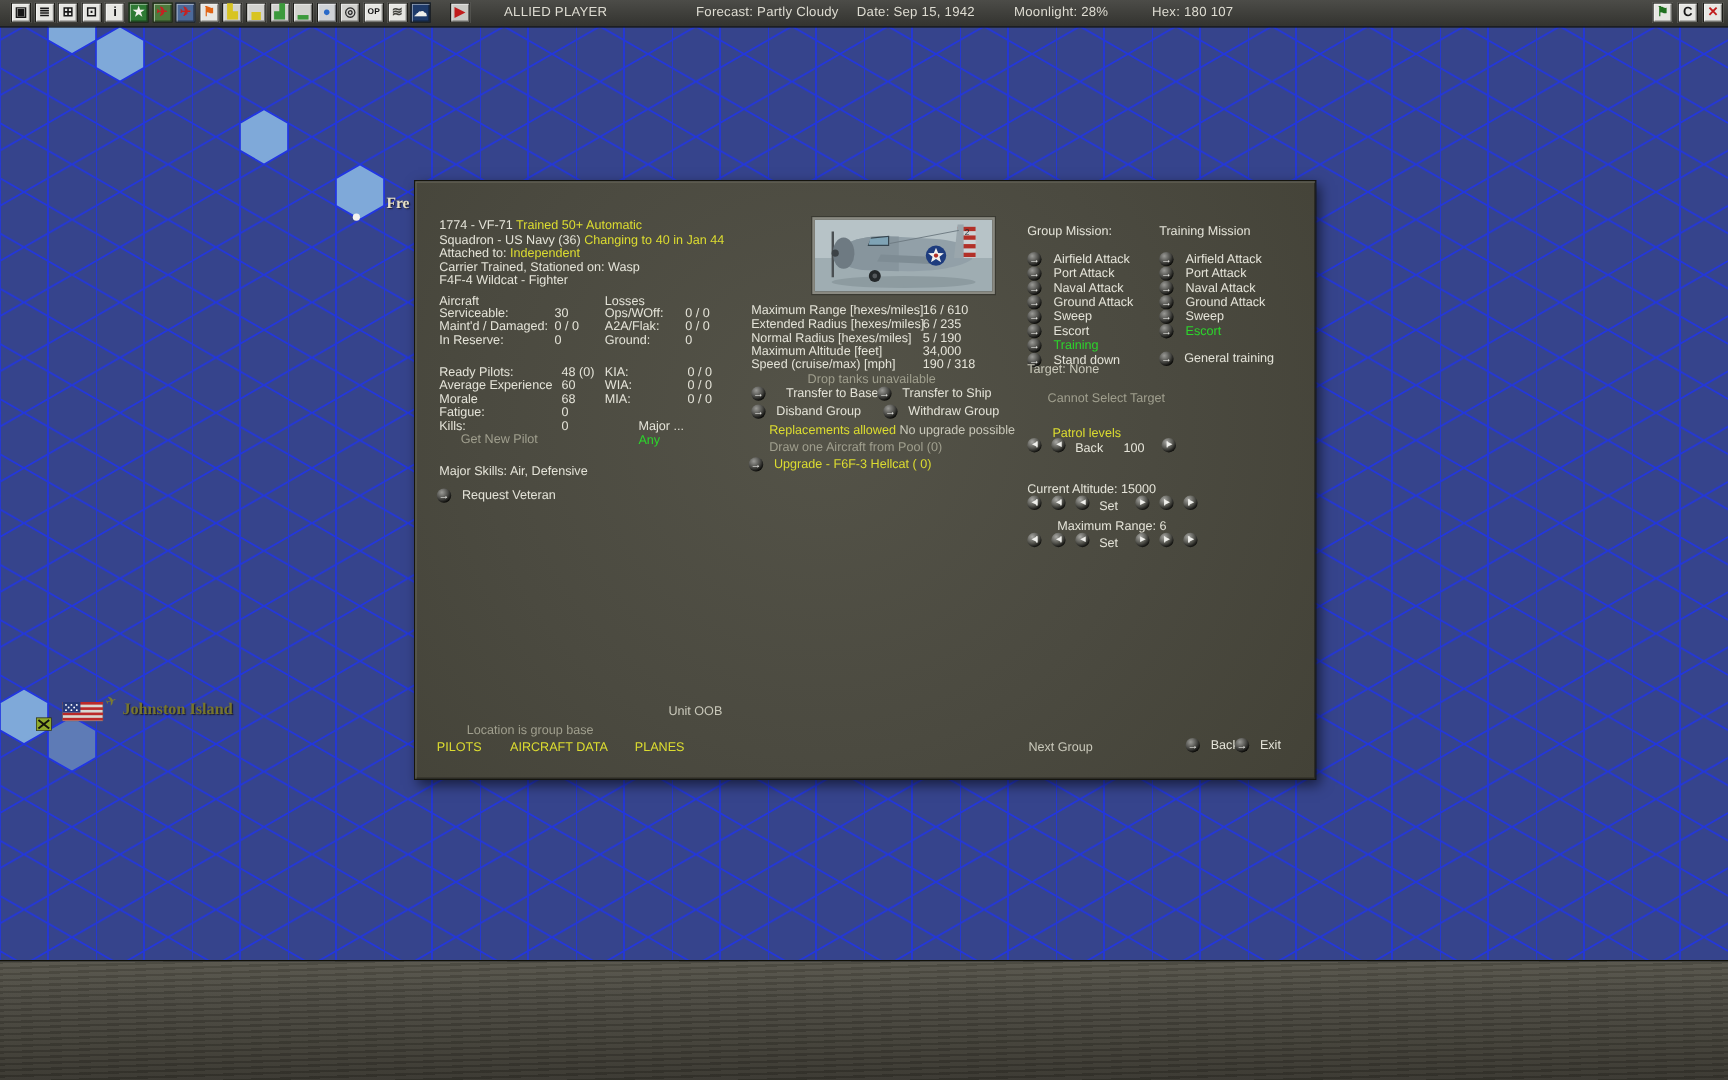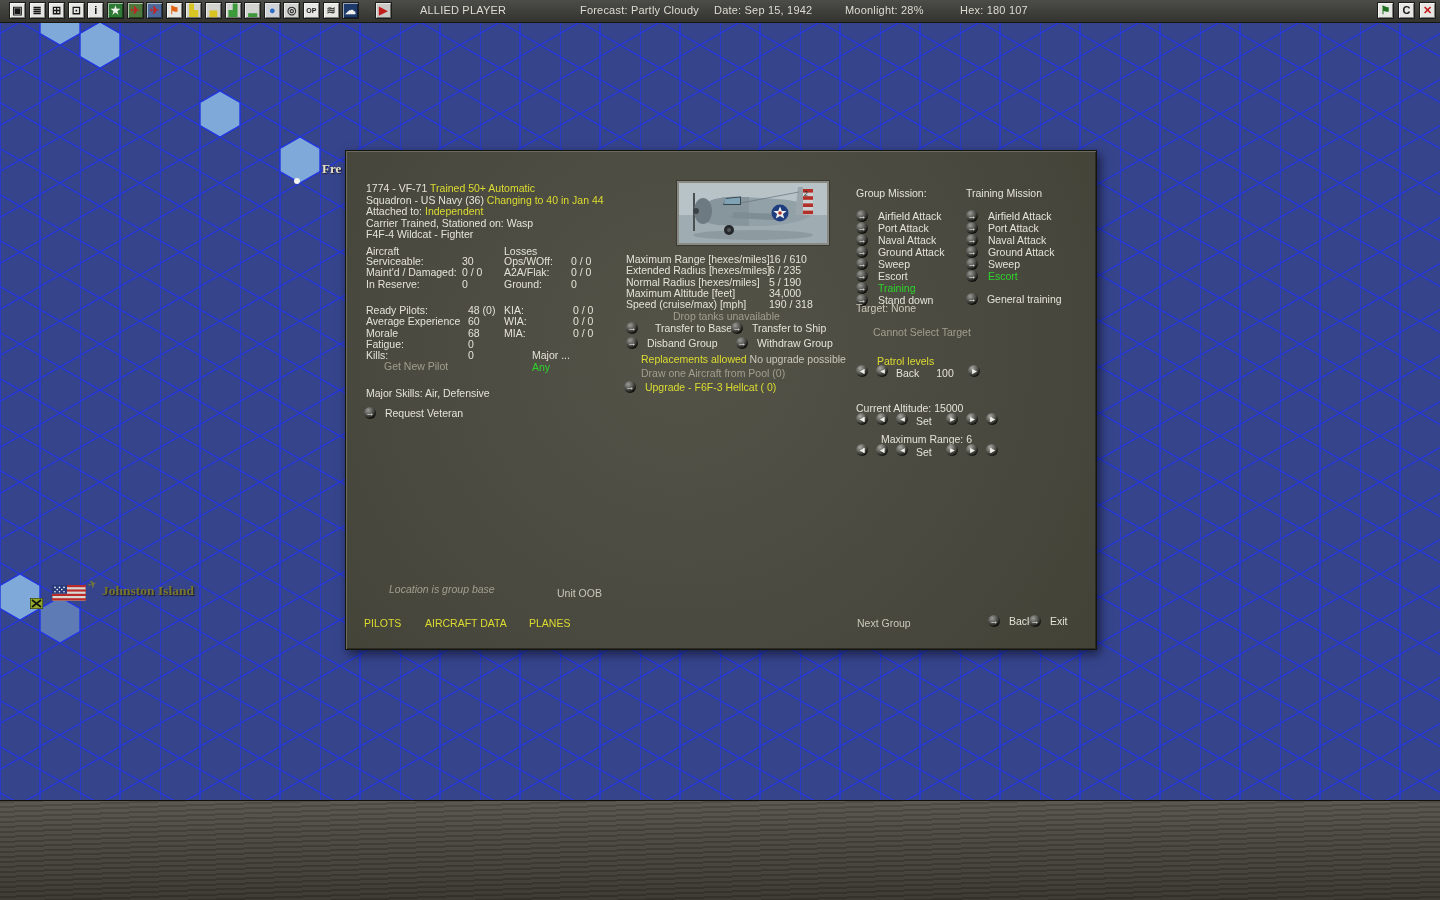--- a/index.html
+++ b/index.html
@@ -318,21 +318,21 @@
     <div class="t" style="left:510px;top:251px;">Current Altitude: 15000</div>
     <div class="t" style="left:510px;top:262px;">
       <span id="alt-left"><span class="sbtn">◀||</span><span class="sbtn">◀|</span><span class="sbtn">◀</span></span><span style="margin:0 6px 0 0;">Set</span><span id="alt-right" style="margin-left:8px;"><span class="sbtn">▶</span><span class="sbtn">|▶</span><span class="sbtn">||▶</span></span>
     </div>
     <div class="t" style="left:510px;top:282px;padding-left:25px;">Maximum Range: 6</div>
     <div class="t" style="left:510px;top:293px;">
       <span id="rng-left"><span class="sbtn">◀||</span><span class="sbtn">◀|</span><span class="sbtn">◀</span></span><span style="margin:0 6px 0 0;">Set</span><span id="rng-right" style="margin-left:8px;"><span class="sbtn">▶</span><span class="sbtn">|▶</span><span class="sbtn">||▶</span></span>
     </div>
 
     <div class="t dim" style="left:211px;top:436px;">Unit OOB</div>
-    <div class="t gray" style="left:43px;top:432px;font-style:italic;">Location is group base</div>
+    <div class="t gray" style="left:43px;top:452px;">Location is group base</div>
     <div class="t yellow" style="left:18px;top:466px;">PILOTS</div>
     <div class="t yellow" style="left:79px;top:466px;">AIRCRAFT DATA</div>
     <div class="t yellow" style="left:183px;top:466px;">PLANES</div>
     <div class="t dim" style="left:511px;top:466px;">Next Group</div>
     <div class="t" style="left:623px;top:464px;margin-left:19px;">
       <span class="abtn">→</span>
       <span style="margin-left:6px;">Back</span></div>
     <div class="t" style="left:683px;top:464px;">
       <span class="abtn">→</span>
       <span style="margin-left:6px;">Exit</span></div>

